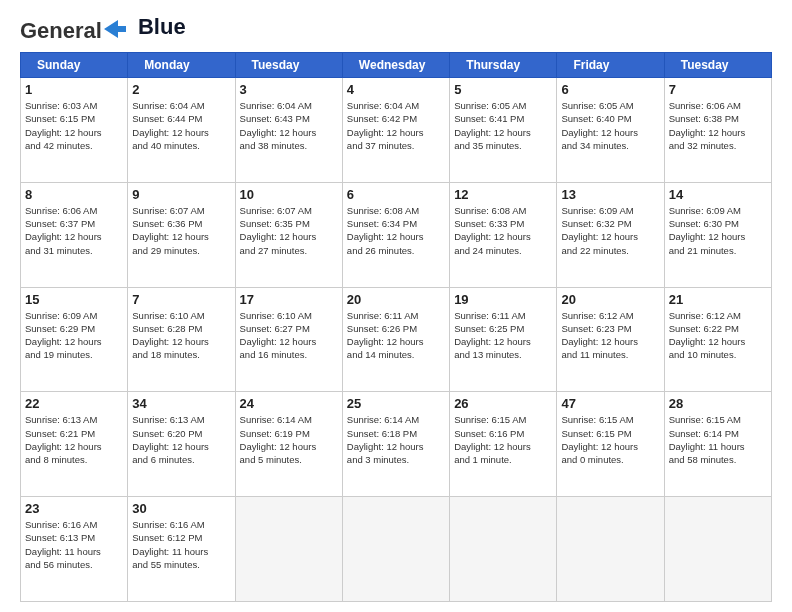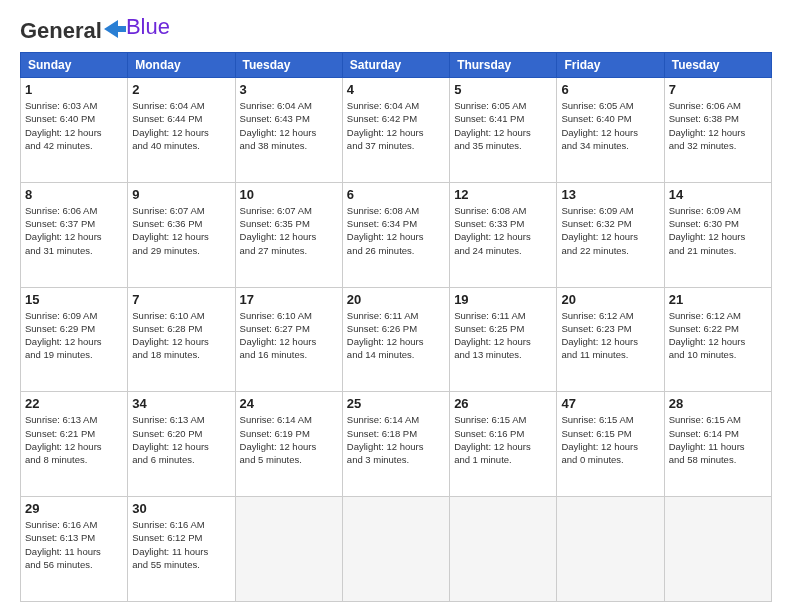--- a/index.html
+++ b/index.html
@@ -46,21 +46,21 @@
       flex: 1;
       border: 1px solid #ccc;
       border-collapse: collapse;
       width: 100%;
       table-layout: fixed;
       font-size: 10px;
     }
     .calendar thead tr th {
       background: #3366cc;
       color: #fff;
-      padding: 5px 7px;
+      padding: 5px 16px;
       text-align: left;
       font-size: 12px;
       font-weight: bold;
       border: 1px solid #2255bb;
     }
     .calendar tbody tr td {
       border: 1px solid #ccc;
       vertical-align: top;
       padding: 4px 4px;
       background: #fff;
@@ -89,46 +89,46 @@
   <div class="header">
     <div class="logo">
       <div style="display:flex;align-items:center;">
         <span style="font-size:22px;font-weight:bold;color:#333;font-family:Arial;">
           <span style="color:#333;">General</span>
         </span>
         <svg width="22" height="18" viewBox="0 0 22 18" style="margin-left:2px;margin-top:-4px;">
           <polygon points="0,9 14,0 14,6 22,6 22,12 14,12 14,18" fill="#2a7fd4"></polygon>
         </svg>
       </div>
-      <span style="font-size:22px;font-weight:normal;color:#6d28d9;font-family:Arial;margin-top:-4px;display:block;">Blue</span>
+      <span style="font-size:22px;font-weight:bold;color:#0f172a;font-family:Arial;margin-top:-4px;display:block;margin-left:12px;">Blue</span>
     </div>
     <div class="title-block">
       <h1></h1>
       <h2></h2>
     </div>
   </div>
 
   <table class="calendar">
     <thead>
       <tr>
       <th>Sunday</th>
           <th>Monday</th>
           <th>Tuesday</th>
-          <th>Saturday</th>
+          <th>Wednesday</th>
           <th>Thursday</th>
           <th>Friday</th>
           <th>Tuesday</th>
         </tr>
     </thead>
     <tbody id="calendar-body">
     <tr>
           <td>
             <span class="day-num">1</span>
             <div class="day-info" style="white-space: pre-line;">Sunrise: 6:03 AM
-Sunset: 6:40 PM
+Sunset: 6:15 PM
 Daylight: 12 hours
 and 42 minutes.</div>
           </td>
           <td>
             <span class="day-num">2</span>
             <div class="day-info" style="white-space: pre-line;">Sunrise: 6:04 AM
 Sunset: 6:44 PM
 Daylight: 12 hours
 and 40 minutes.</div>
           </td>
@@ -316,21 +316,21 @@
           <td>
             <span class="day-num">28</span>
             <div class="day-info" style="white-space: pre-line;">Sunrise: 6:15 AM
 Sunset: 6:14 PM
 Daylight: 11 hours
 and 58 minutes.</div>
           </td>
         </tr>
         <tr>
           <td>
-            <span class="day-num">29</span>
+            <span class="day-num">23</span>
             <div class="day-info" style="white-space: pre-line;">Sunrise: 6:16 AM
 Sunset: 6:13 PM
 Daylight: 11 hours
 and 56 minutes.</div>
           </td>
           <td>
             <span class="day-num">30</span>
             <div class="day-info" style="white-space: pre-line;">Sunrise: 6:16 AM
 Sunset: 6:12 PM
 Daylight: 11 hours

